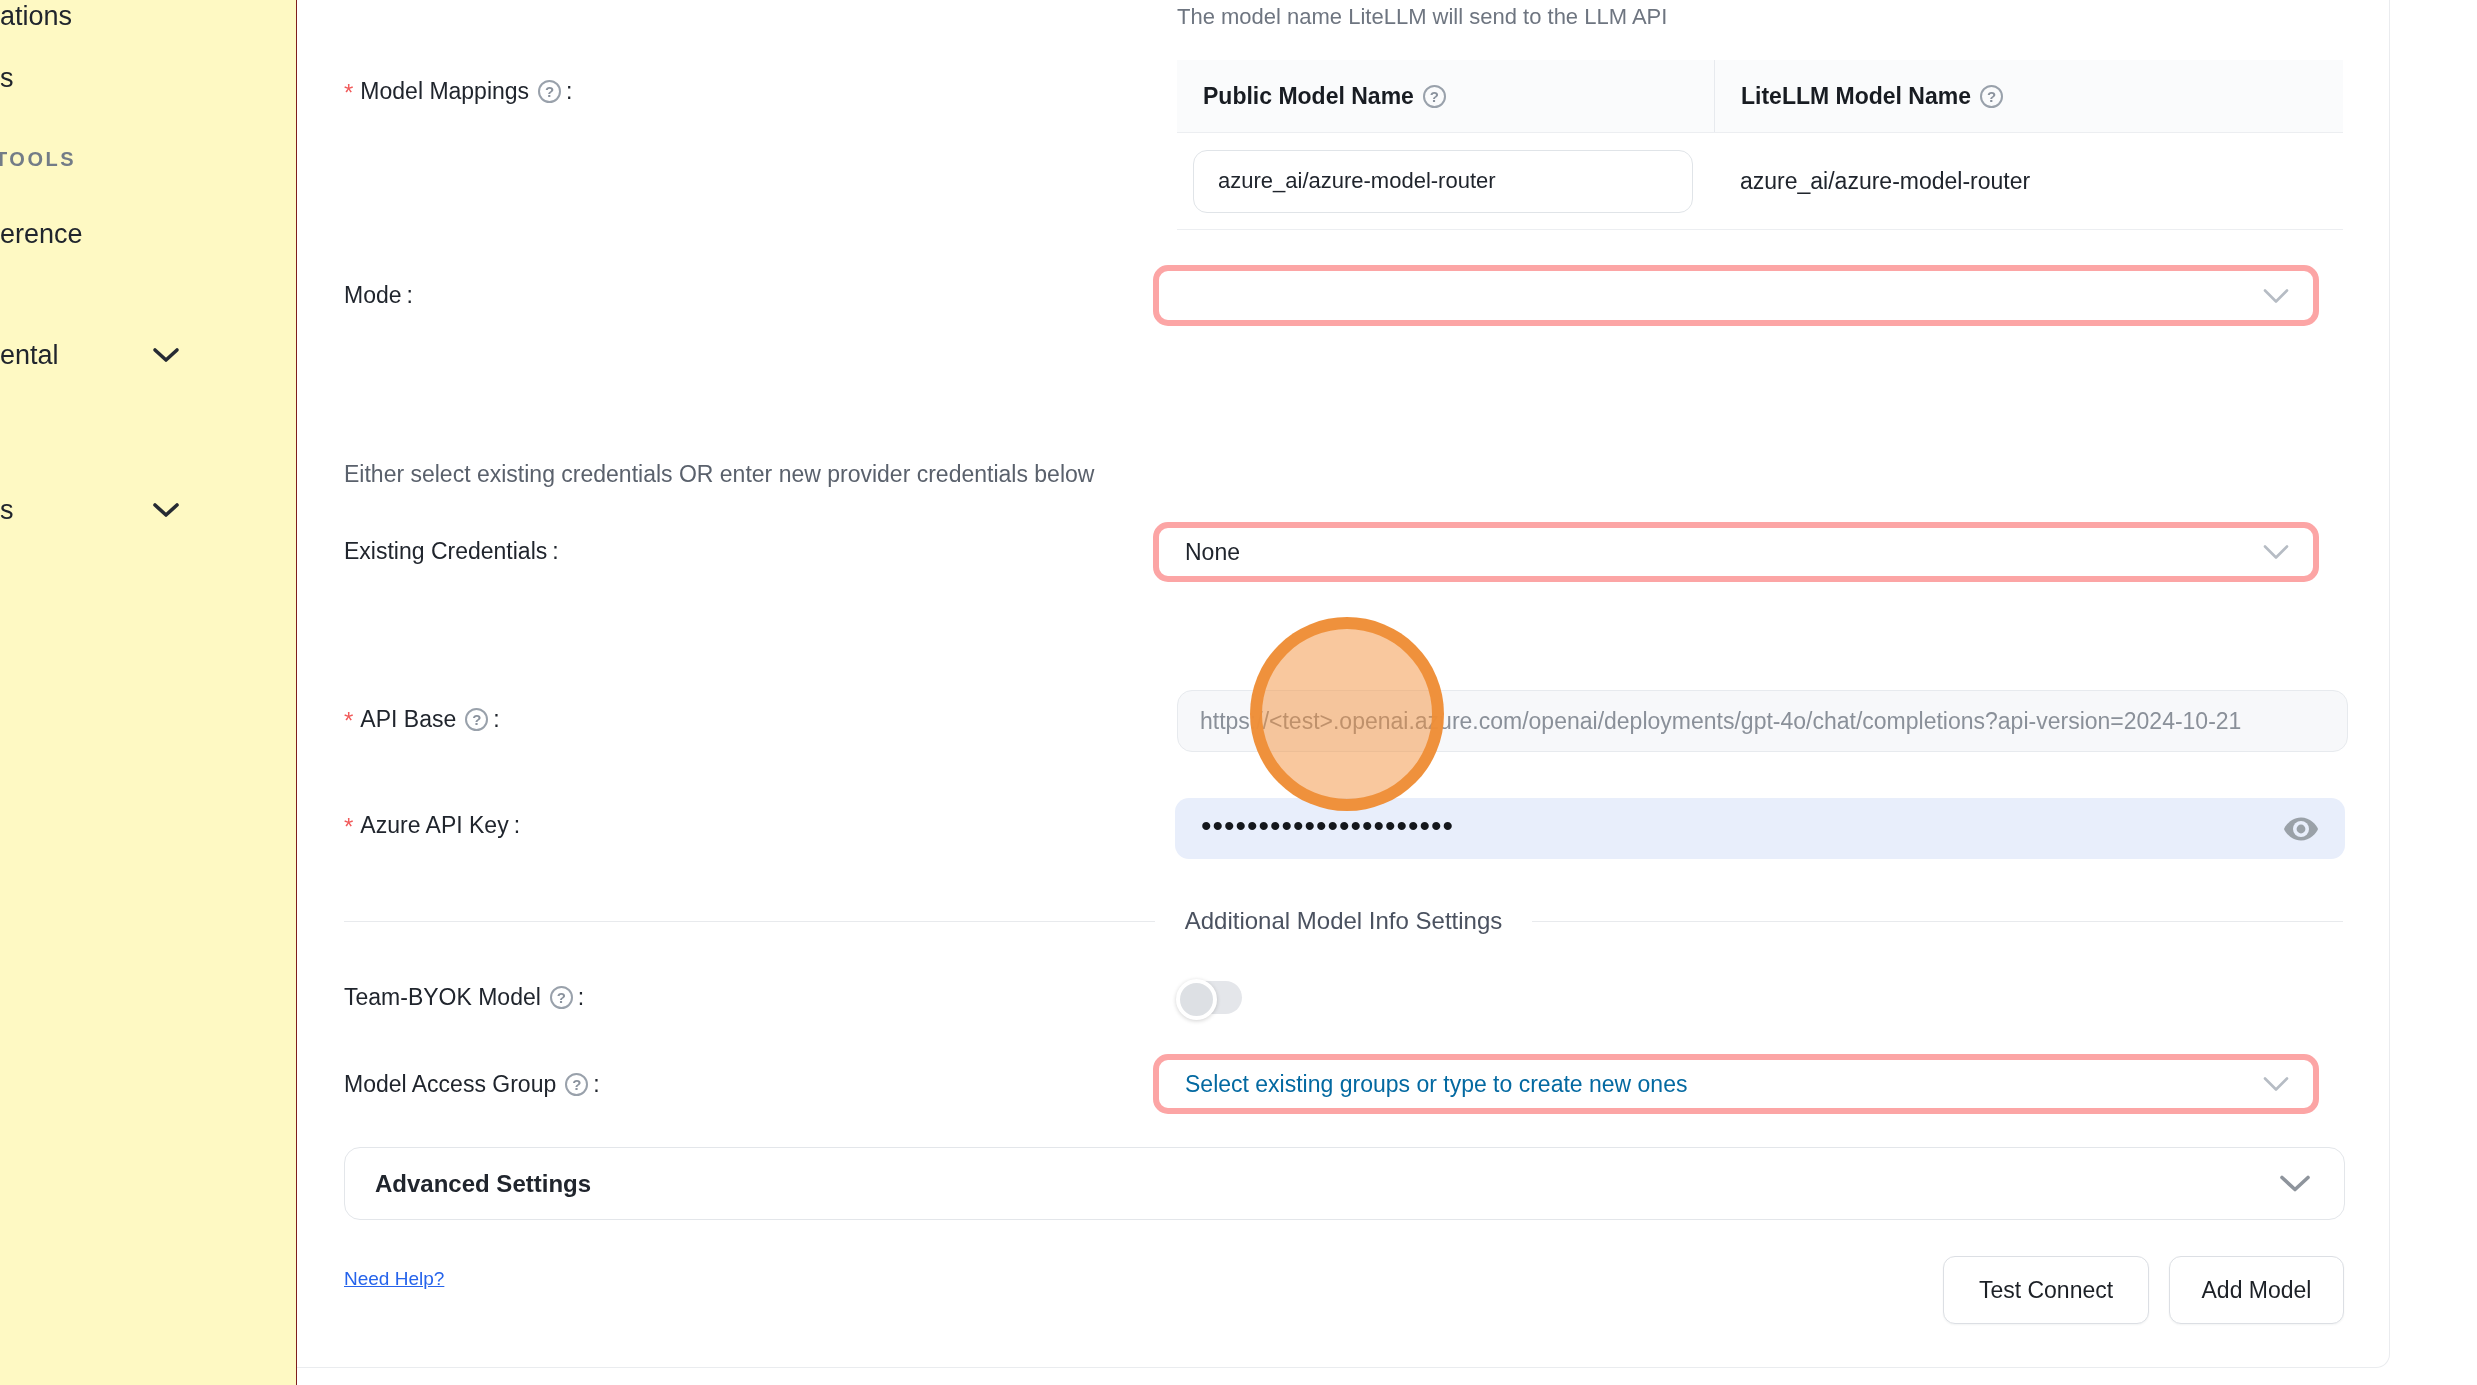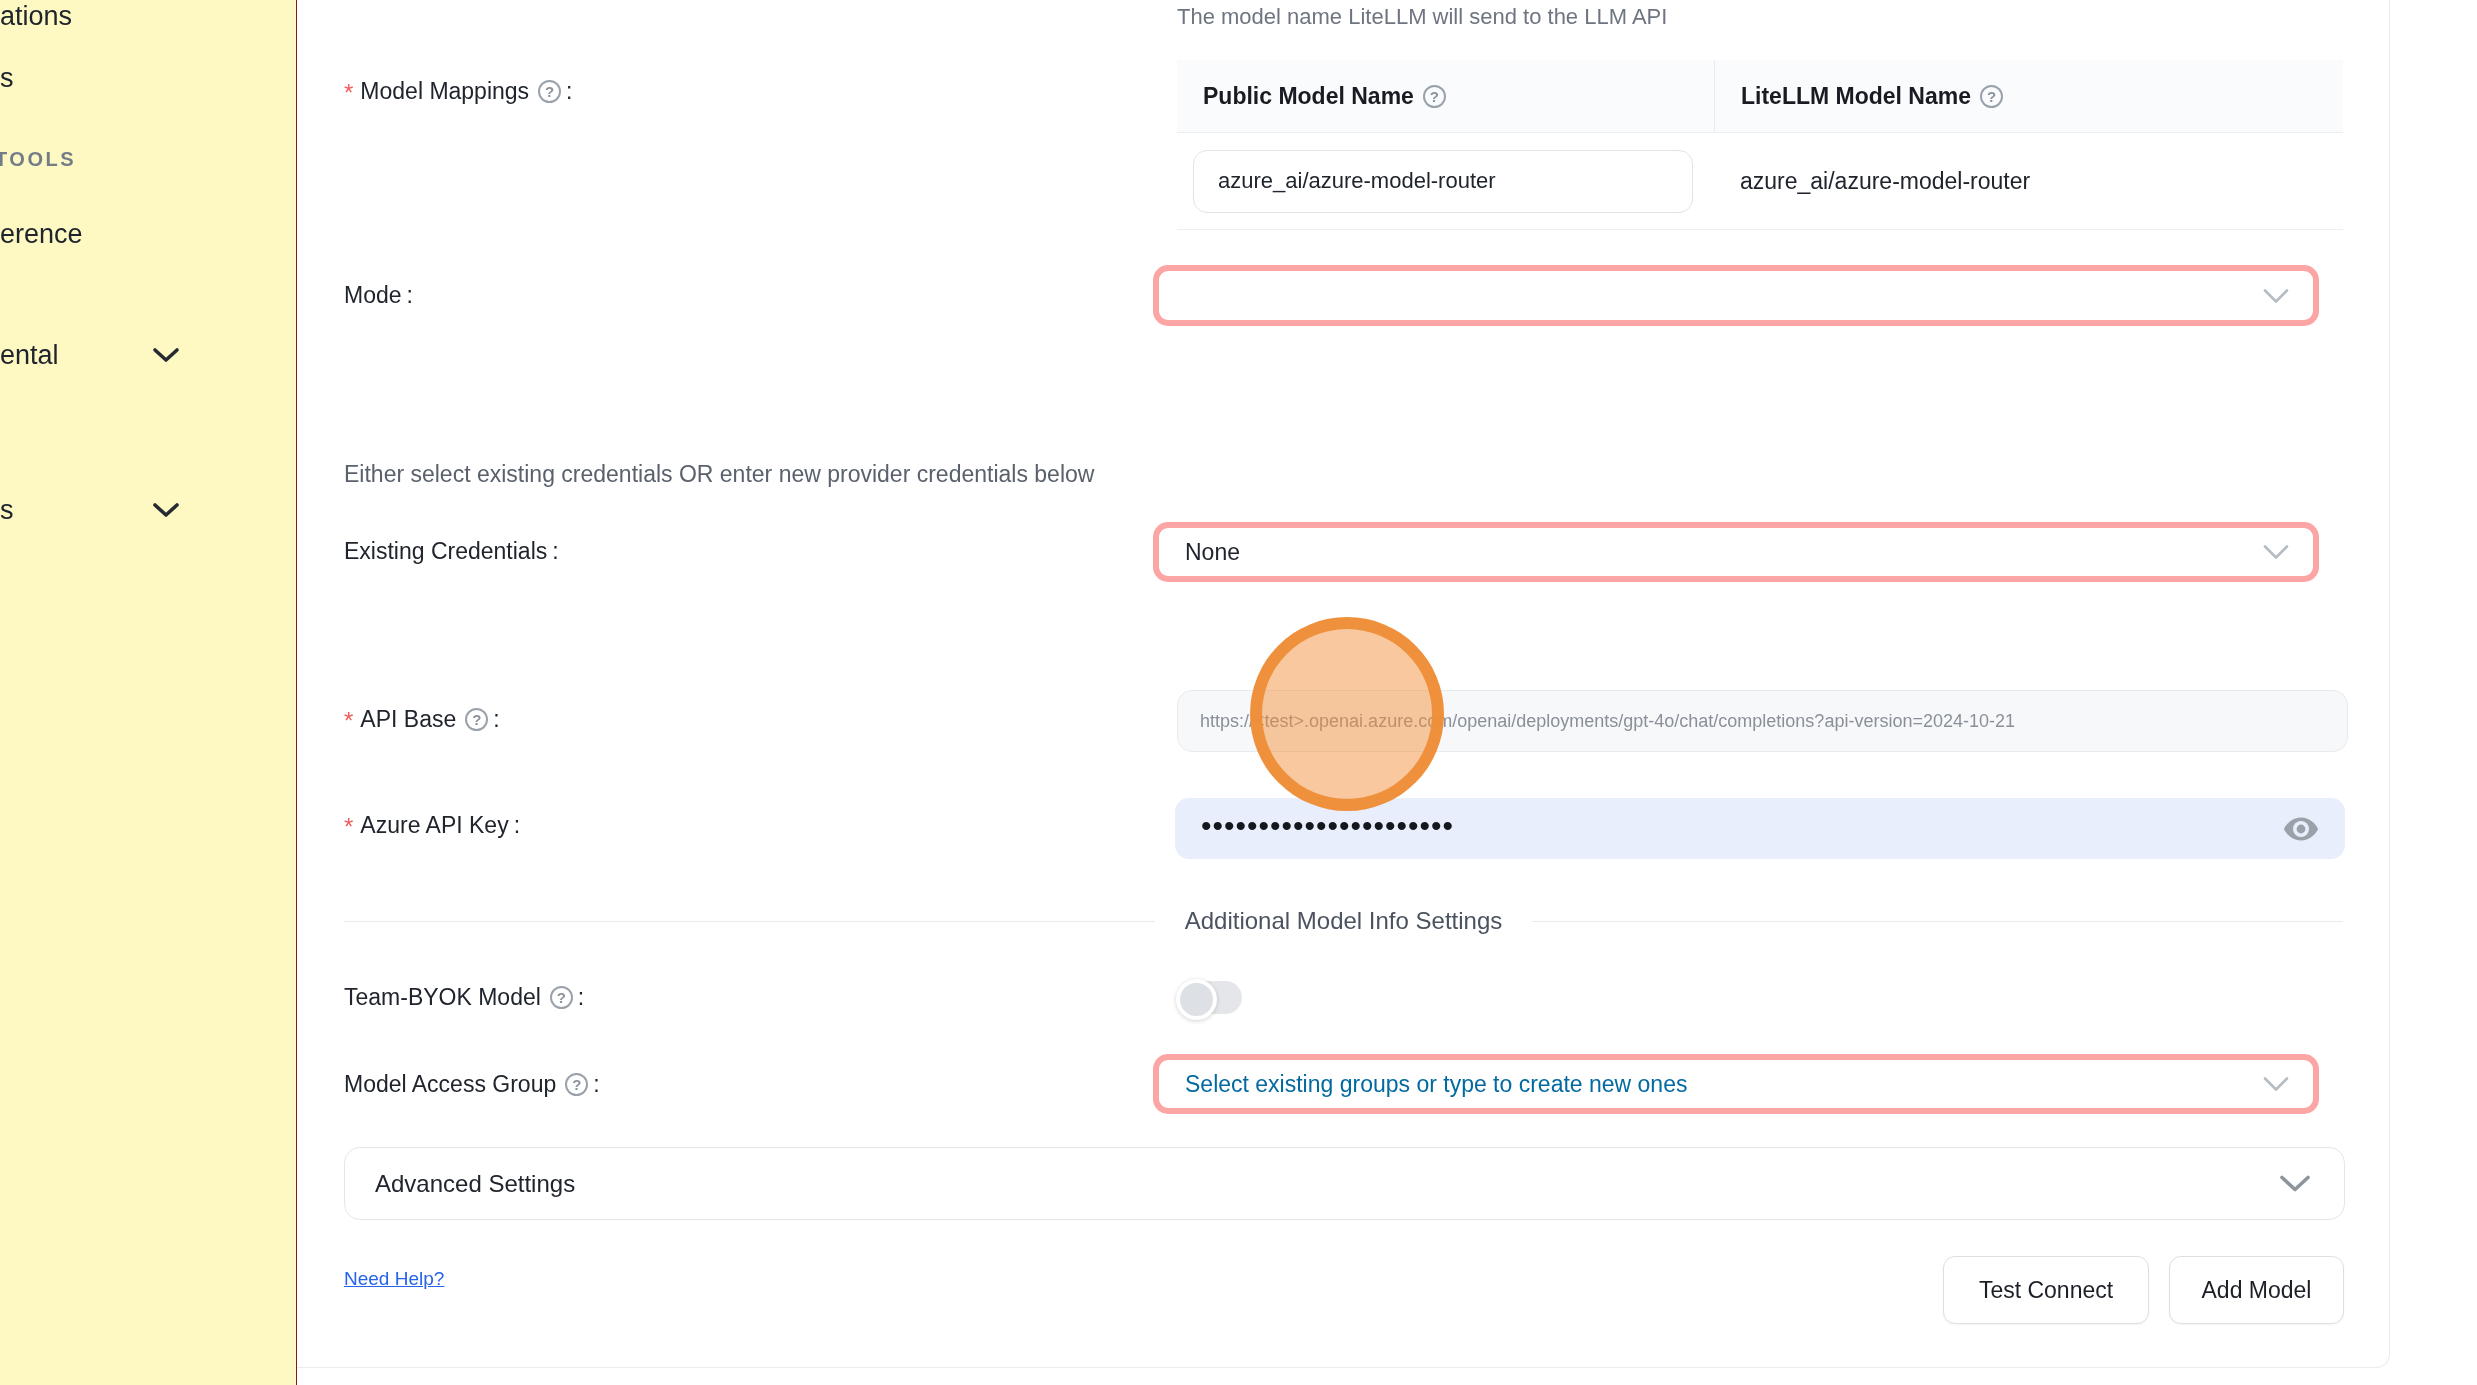--- a/index.html
+++ b/index.html
@@ -41,39 +41,39 @@
   .optional-help b{color:#5d646f;}
   a.blue-link{color:#2563eb;text-decoration:none;}
 
   .either-note{position:absolute;left:344px;top:461px;font-size:23px;color:#5a616c;}
 
   .or-divider{position:absolute;left:344px;top:631px;width:1999px;height:24px;display:flex;align-items:center;}
   .or-divider .dline{flex:1;height:1px;background:#e6e9ec;}
   .or-divider .dtext{padding:0 26px;font-size:22px;color:#8d939e;}
 
   .apibase-input{position:absolute;left:1177px;top:690px;width:1171px;height:62px;background:#f7f8fa;border:1px solid #e7eaee;border-radius:15px;box-sizing:border-box;display:flex;align-items:center;overflow:hidden;}
-  .apibase-input .url{padding-left:22px;font-size:18px;color:#8a9099;white-space:nowrap;}
+  .apibase-input .url{padding-left:22px;font-size:23px;color:#8a9099;white-space:nowrap;}
 
   .click-ring{position:absolute;left:1250px;top:617px;width:194px;height:194px;border-radius:50%;background:rgba(243,146,62,0.5);border:12px solid rgba(239,143,56,0.95);box-sizing:border-box;z-index:6;}
 
   .key-input{position:absolute;left:1175px;top:798px;width:1170px;height:61px;background:#e8eefb;border-radius:14px;display:flex;align-items:center;}
   .key-dots{padding-left:26px;font-size:30px;letter-spacing:1px;color:#14171c;line-height:1;margin-top:-6px;}
   .eye-wrap{position:absolute;right:26px;top:50%;transform:translateY(-50%);display:flex;cursor:pointer;}
 
   .sec-divider{position:absolute;left:344px;top:897px;width:1999px;height:48px;display:flex;align-items:center;}
   .sec-divider .dline{flex:1;height:1px;background:#e8eaed;}
   .sec-divider .dtext{padding:0 30px;font-size:24px;color:#4b5260;}
 
   .toggle{position:absolute;left:1178px;top:981px;width:64px;height:33px;border-radius:17px;background:#e4e6ea;cursor:pointer;}
   .toggle .knob{position:absolute;left:-2px;top:-2px;width:33px;height:33px;border-radius:50%;background:#dde0e4;border:4px solid #fff;box-shadow:0 1px 4px rgba(0,0,0,0.18);box-sizing:content-box;}
 
   .mag-select .sel-text{color:#0369a1;}
 
   .adv-panel{position:absolute;left:344px;top:1147px;width:2001px;height:73px;border:1px solid #e3e6ea;border-radius:16px;background:#fff;box-sizing:border-box;display:flex;align-items:center;cursor:pointer;}
-  .adv-panel .adv-label{padding-left:30px;font-size:24px;font-weight:400;color:#20252d;}
+  .adv-panel .adv-label{padding-left:30px;font-size:24px;font-weight:700;color:#20252d;}
   .adv-chev{position:absolute;right:32px;top:50%;transform:translateY(-50%);display:flex;}
 
   .need-help{position:absolute;left:344px;top:1268px;font-size:19px;color:#2563eb;cursor:pointer;}
 
   .btn{position:absolute;top:1256px;height:68px;background:#fff;border:1px solid #dcdfe4;border-radius:12px;box-shadow:0 1px 2px rgba(27,31,35,0.05);display:flex;align-items:center;justify-content:center;font-size:23px;color:#1c2026;box-sizing:border-box;cursor:pointer;white-space:nowrap;}
   .btn-test{left:1943px;width:206px;}
   .btn-add{left:2169px;width:175px;}
 </style>
 </head>
 <body>

